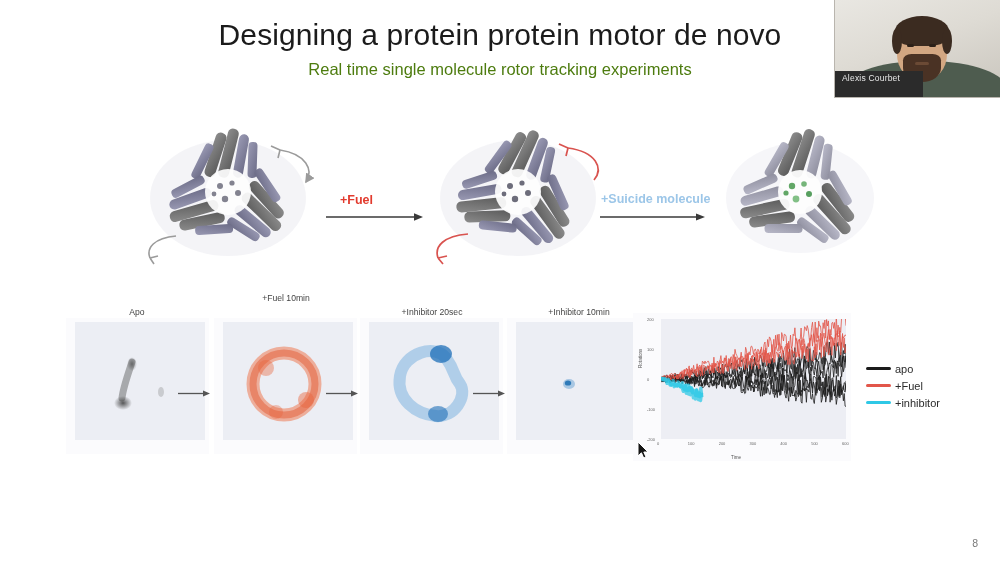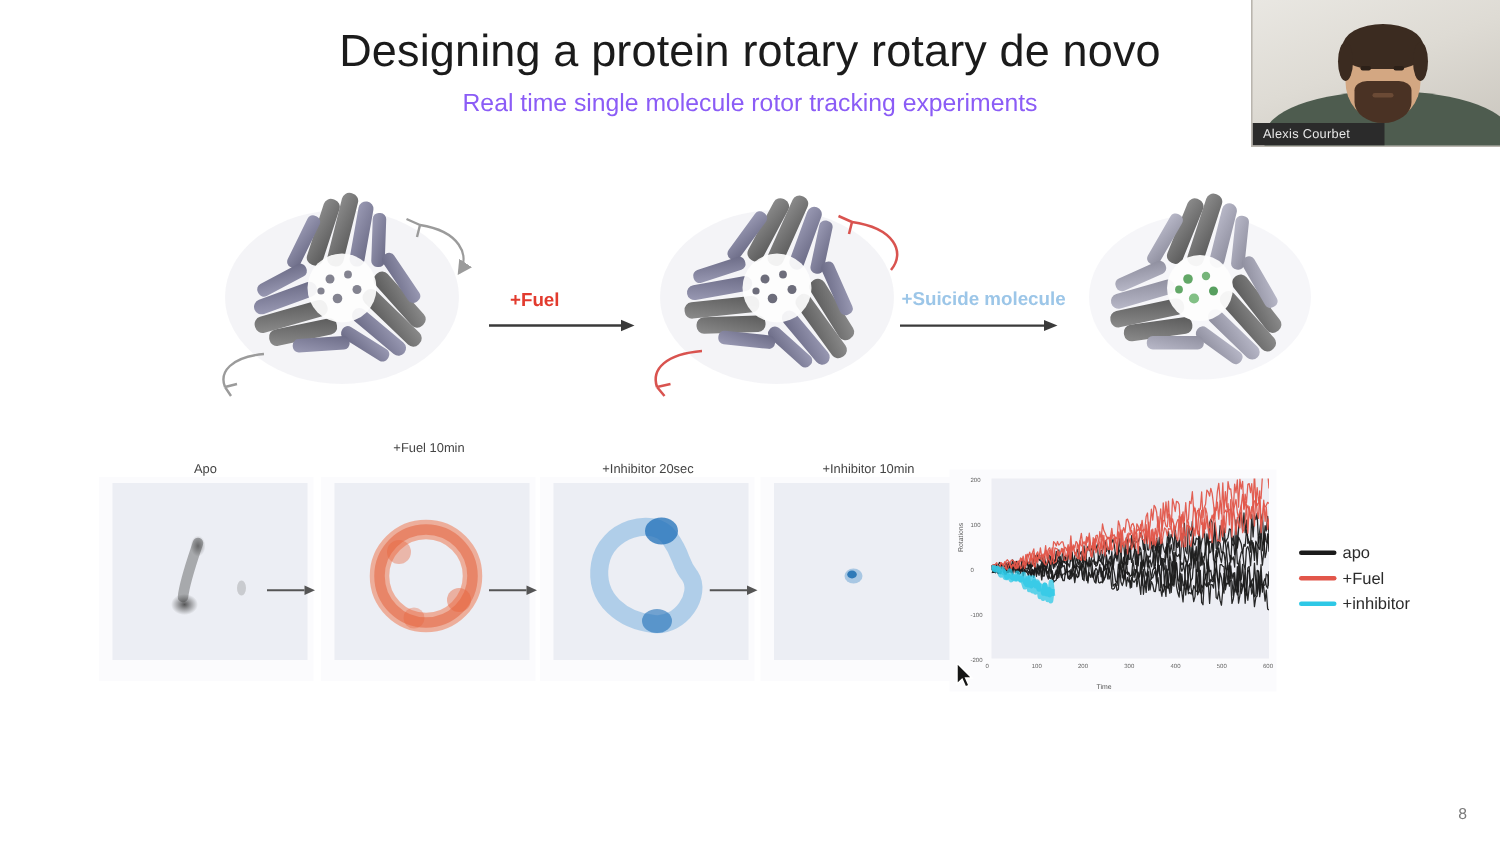--- a/index.html
+++ b/index.html
@@ -6,21 +6,21 @@
   body{width:1000px;height:563px;position:relative;overflow:hidden;
        font-family:"Liberation Sans",sans-serif;color:#231f20;}
 
   
   #slide{position:absolute;inset:0;background:#fff;}
 
   .title{position:absolute;left:0;right:0;top:18px;text-align:center;
          font-size:30px;font-weight:400;letter-spacing:.1px;color:#1b1b1b;}
   .title .italic{}
   .subtitle{position:absolute;left:0;right:0;top:60px;text-align:center;
-            font-size:16.5px;font-weight:400;color:#8b5cf6;}
+            font-size:16.5px;font-weight:400;color:#4d7c0f;}
 
   
   #webcam{position:absolute;right:0;top:0;width:165px;height:97px;
           background:#cfcbc4;overflow:hidden;border-left:1px solid #b9b5ae;
           border-bottom:1px solid #b9b5ae;}
   #webcam .wall{position:absolute;inset:0;
       background:linear-gradient(160deg,#e9e7e2 0%,#dedbd4 45%,#c9c5bd 100%);}
   #webcam .shoulders{position:absolute;left:8px;right:-8px;bottom:-26px;height:62px;
       background:#4e5c4f;border-radius:48% 48% 0 0;}
   #webcam .neck{position:absolute;left:74px;bottom:18px;width:26px;height:24px;
@@ -32,21 +32,21 @@
   #webcam .hair:after{content:"";position:absolute;left:-3px;top:12px;width:10px;height:26px;
       background:#3b2b20;border-radius:50%;}
   #webcam .hair:before{content:"";position:absolute;right:-3px;top:12px;width:10px;height:26px;
       background:#3b2b20;border-radius:50%;}
   #webcam .eye{position:absolute;top:44px;width:7px;height:3px;background:#2c2018;border-radius:2px;}
   #webcam .eye.l{left:72px;} #webcam .eye.r{left:94px;}
   #webcam .beard{position:absolute;left:68px;top:54px;width:38px;height:28px;
       background:#4a3224;border-radius:22% 22% 50% 50%;}
   #webcam .mouth{position:absolute;left:80px;top:62px;width:14px;height:3px;
       background:#6b4a35;border-radius:2px;}
-  #namebar{position:absolute;left:0;bottom:0;height:15px;min-width:74px;padding:0 7px;
+  #namebar{position:absolute;left:0;bottom:0;height:26px;min-width:74px;padding:0 7px;
       background:#2b2b2b;color:#e8e8e8;font-size:8.5px;line-height:15px;
       white-space:nowrap;letter-spacing:.2px;}
 
   
   .struct{position:absolute;top:106px;width:200px;height:168px;}
   #struct1{left:128px;} #struct2{left:418px;} #struct3{left:700px;}
 
   .arrowLabel{position:absolute;font-size:12.5px;font-weight:bold;white-space:nowrap;}
   #fuelLabel{left:340px;top:193px;color:#e23b2e;}
   #inhLabel{left:601px;top:192px;color:#9cc6e8;}
@@ -87,21 +87,21 @@
   #slideNum{position:absolute;right:22px;bottom:14px;font-size:10.5px;color:#7a7a7a;}
 
   #cursor{position:absolute;left:637px;top:441px;}
 </style>
 </head>
 <body>
 
 <div id="slide">
 
   <div class="title">
-    <span>Designing a protein rotary rotary </span><span class="italic">de novo</span>
+    <span>Designing a protein protein motor </span><span class="italic">de novo</span>
   </div>
   <div class="subtitle">Real time single molecule rotor tracking experiments</div>
 
   <div class="struct" id="struct1">
     <svg viewBox="0 0 200 168">
       <defs>
         <linearGradient id="hgA" x1="0" y1="0" x2="1" y2="1">
           <stop offset="0" stop-color="#9a9ab4"></stop>
             <stop offset="1" stop-color="#6b6b86"></stop>
         </linearGradient>

